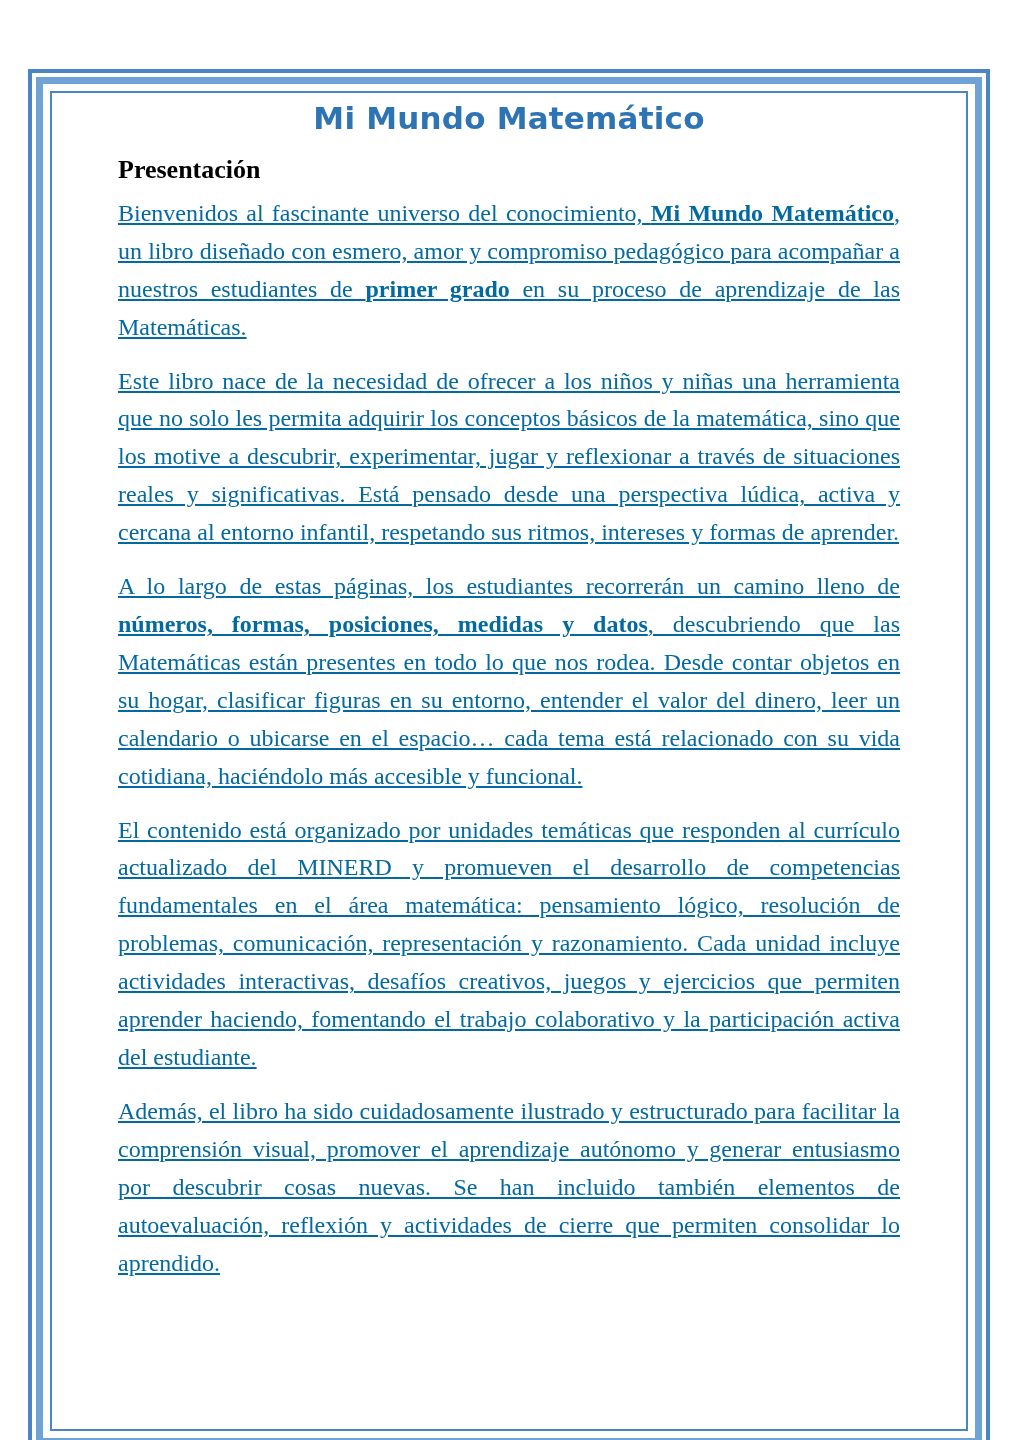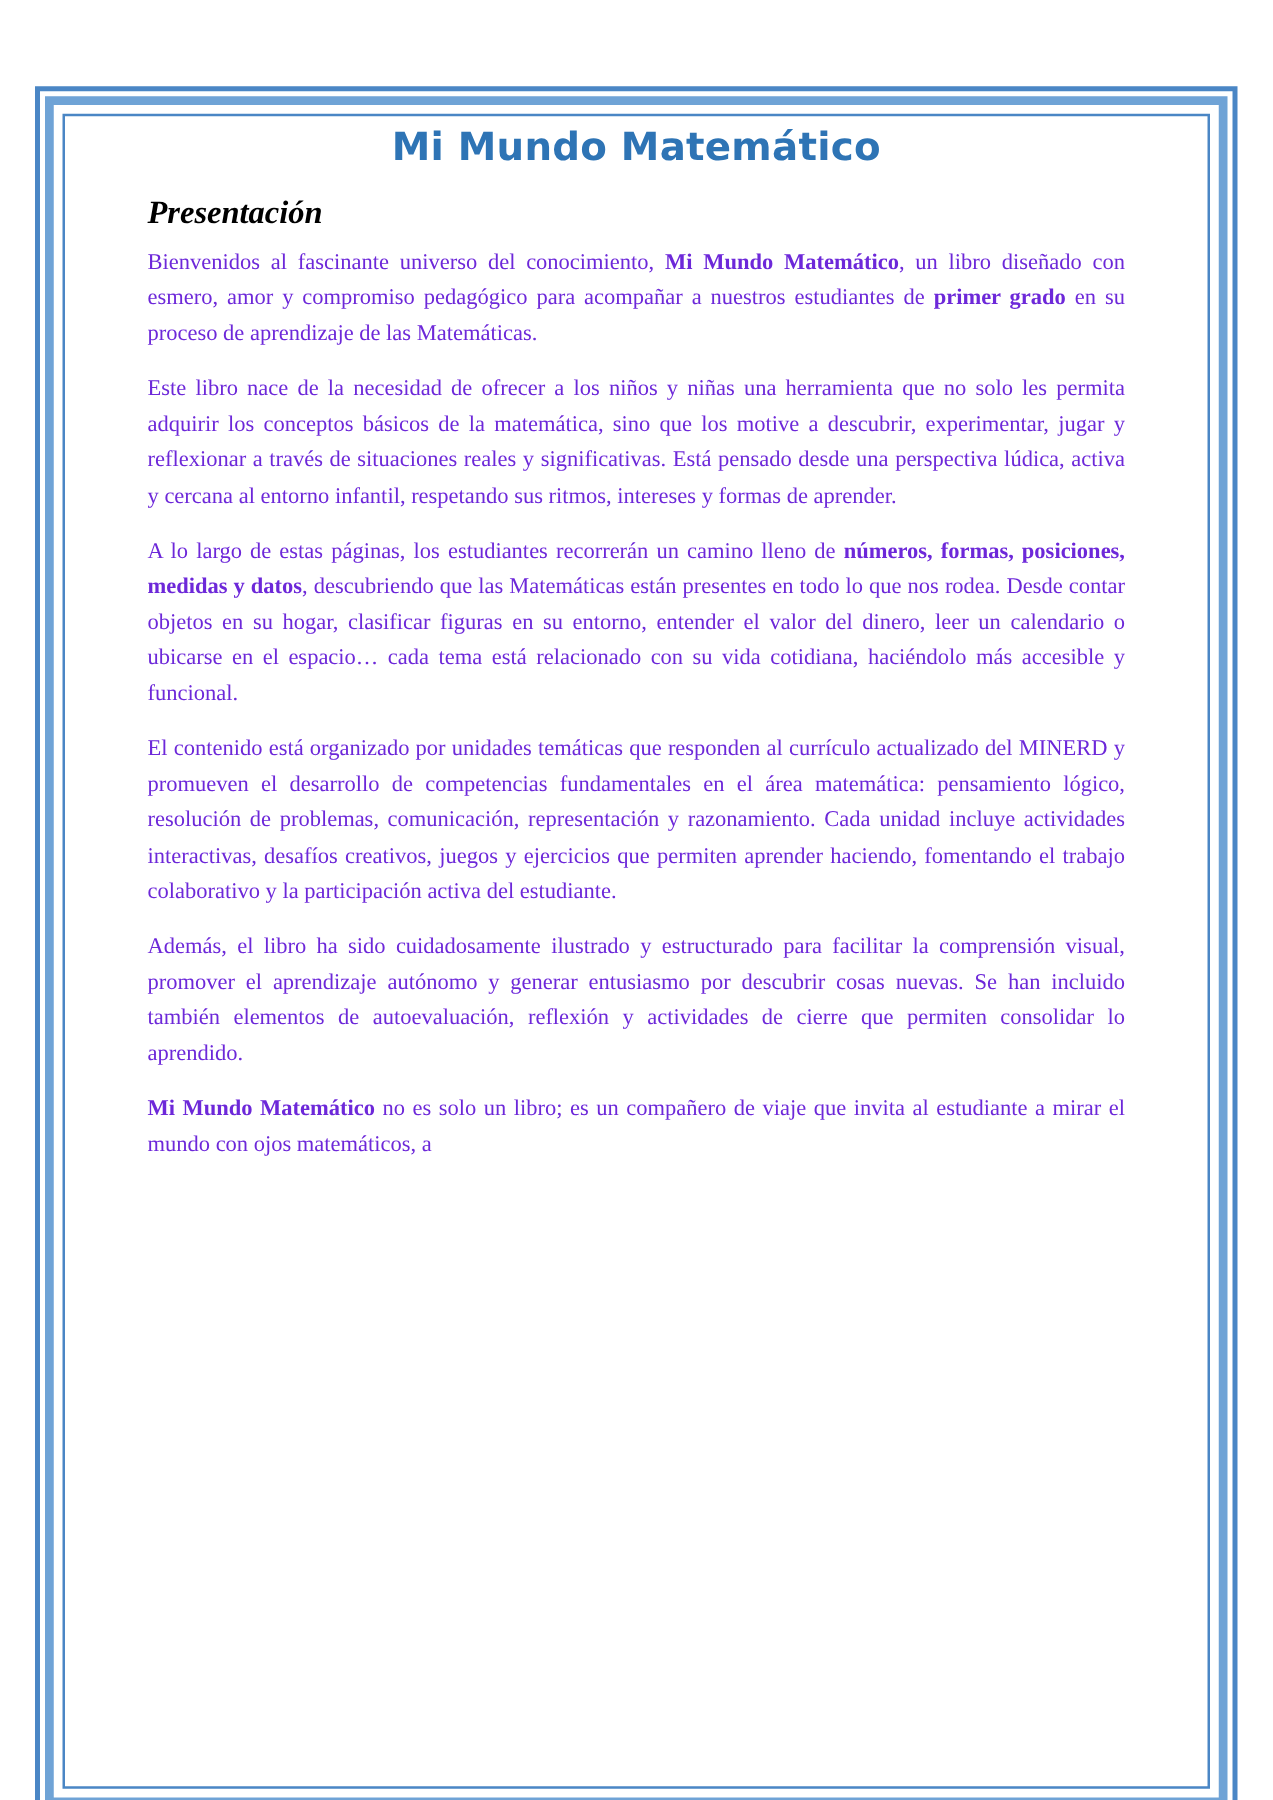--- a/index.html
+++ b/index.html
@@ -68,33 +68,33 @@
     color: #2e74b5;
     text-align: center;
     letter-spacing: 0.2px;
     margin: 0 0 4px 0;
     line-height: 1.25;
   }
 
   .section-heading {
     font-family: "Liberation Serif", serif;
     font-weight: bold;
-    font-style: italic;
     font-size: 26px;
     color: #000000;
     margin: 16px 0 10px 0;
     line-height: 1.2;
   }
 
   p.para {
-    font-size: 18px;
+    font-size: 24px;
     line-height: 1.58;
     text-align: justify;
     margin: 0 0 16px 0;
-    color: #6d28d9;
+    color: #0369a1;
+    text-decoration: underline;
   }
   p.para:last-child {
     margin-bottom: 0;
   }
   p.para b {
     font-weight: bold;
   }
 </style>
 </head>
 <body>
@@ -110,17 +110,16 @@
     <h1 class="doc-title">Mi Mundo Matemático</h1>
 
     <h2 class="section-heading">Presentación</h2>
 
     <div>
       <p class="para"><span>Bienvenidos al fascinante universo del conocimiento, </span><b>Mi Mundo Matemático</b><span>, un libro diseñado con esmero, amor y compromiso pedagógico para acompañar a nuestros estudiantes de </span><b>primer grado</b><span> en su proceso de aprendizaje de las Matemáticas.</span></p>
       <p class="para"><span>Este libro nace de la necesidad de ofrecer a los niños y niñas una herramienta que no solo les permita adquirir los conceptos básicos de la matemática, sino que los motive a descubrir, experimentar, jugar y reflexionar a través de situaciones reales y significativas. Está pensado desde una perspectiva lúdica, activa y cercana al entorno infantil, respetando sus ritmos, intereses y formas de aprender.</span></p>
       <p class="para"><span>A lo largo de estas páginas, los estudiantes recorrerán un camino lleno de </span><b>números, formas, posiciones, medidas y datos</b><span>, descubriendo que las Matemáticas están presentes en todo lo que nos rodea. Desde contar objetos en su hogar, clasificar figuras en su entorno, entender el valor del dinero, leer un calendario o ubicarse en el espacio… cada tema está relacionado con su vida cotidiana, haciéndolo más accesible y funcional.</span></p>
       <p class="para"><span>El contenido está organizado por unidades temáticas que responden al currículo actualizado del MINERD y promueven el desarrollo de competencias fundamentales en el área matemática: pensamiento lógico, resolución de problemas, comunicación, representación y razonamiento. Cada unidad incluye actividades interactivas, desafíos creativos, juegos y ejercicios que permiten aprender haciendo, fomentando el trabajo colaborativo y la participación activa del estudiante.</span></p>
       <p class="para"><span>Además, el libro ha sido cuidadosamente ilustrado y estructurado para facilitar la comprensión visual, promover el aprendizaje autónomo y generar entusiasmo por descubrir cosas nuevas. Se han incluido también elementos de autoevaluación, reflexión y actividades de cierre que permiten consolidar lo aprendido.</span></p>
-      <p class="para"><b>Mi Mundo Matemático</b><span> no es solo un libro; es un compañero de viaje que invita al estudiante a mirar el mundo con ojos matemáticos, a</span></p>
     </div>
 
   </div>
 </div>
 
 </body></html>

